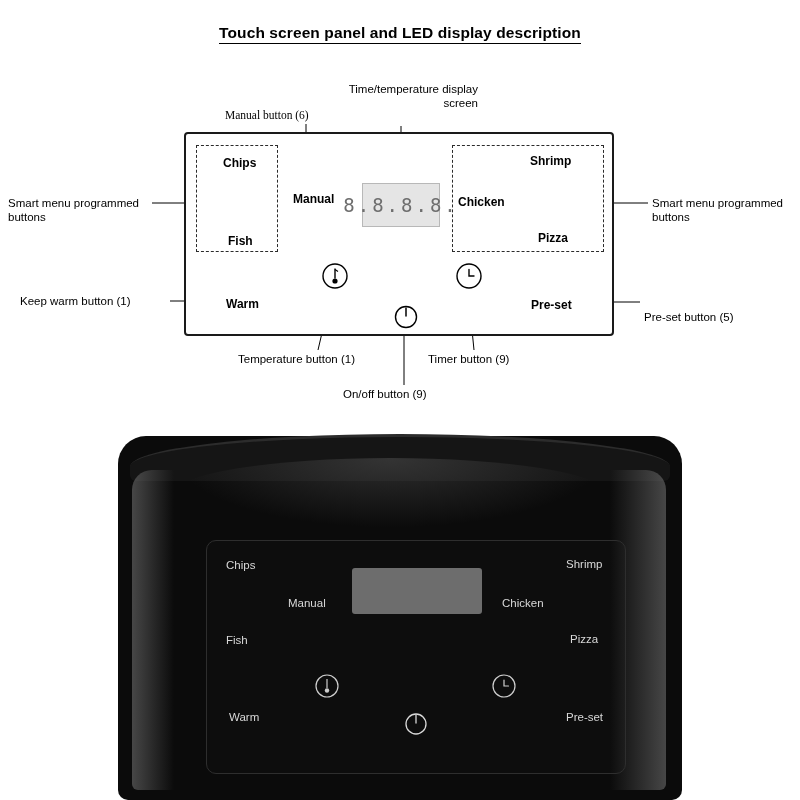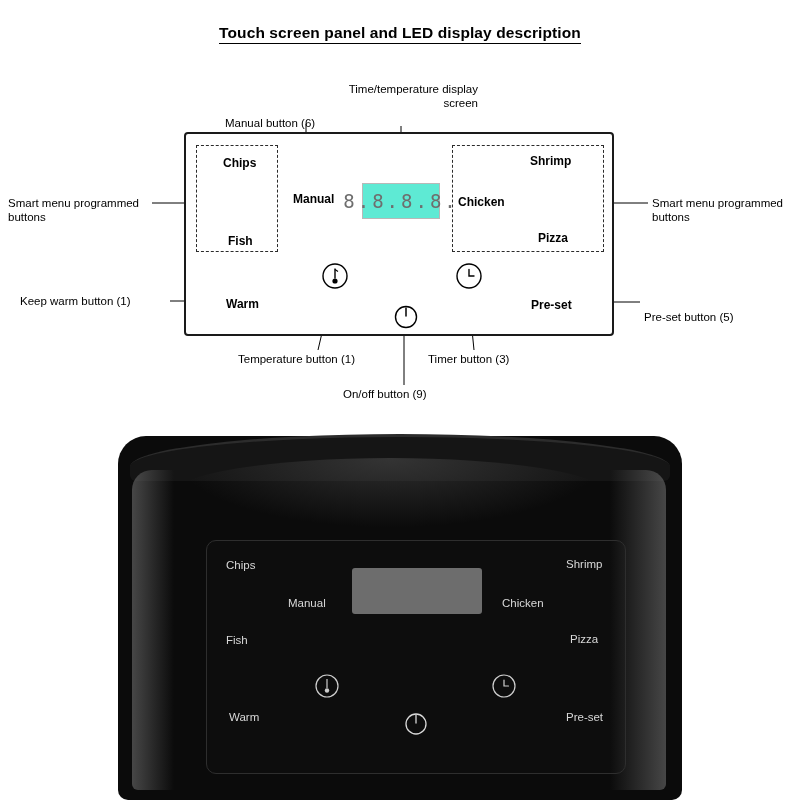--- a/index.html
+++ b/index.html
@@ -78,22 +78,22 @@
   .k-pizza   { left: 538px; top: 231px; }
   .k-warm    { left: 226px; top: 297px; }
   .k-preset  { left: 531px; top: 298px; }
 
   
   .led {
     position: absolute;
     left: 362px;
     top: 183px;
     width: 78px;
-    height: 36px;
-    background: #5eead4;
+    height: 44px;
+    background: #e5e5e5;
     border: 1px solid #b8b8b8;
     box-sizing: border-box;
     display: flex;
     align-items: center;
     justify-content: center;
     letter-spacing: 3px;
     font-family: "DejaVu Sans Mono", monospace;
     font-size: 19px;
     color: #6e6e6e;
   }
@@ -112,21 +112,21 @@
   .callout {
     position: absolute;
     font-size: 11.5px;
     line-height: 14px;
     color: #000;
   }
   .c-smartleft  { left: 8px;  top: 196px; width: 140px; text-align: left;}
   .c-smartright { left: 652px; top: 196px; width: 150px; }
   .c-keepwarm   { left: 20px;  top: 294px; width: 150px; }
   .c-preset     { left: 644px; top: 310px; width: 150px; }
-  .c-manual     { left: 225px; top: 116px; width: 140px; }
+  .c-manual     { left: 225px; top: 108px; width: 140px; font-family: Liberation Serif, serif; }
   .c-time       { left: 348px; top: 82px; width: 130px; text-align: right; }
   .c-temp       { left: 238px; top: 352px; width: 160px; }
   .c-timer      { left: 428px; top: 352px; width: 140px; }
   .c-onoff      { left: 343px; top: 387px; width: 160px; }
 
   
   #photo {
     position: absolute;
     left: 0;
     top: 418px;
@@ -284,21 +284,21 @@
   <div class="callout c-smartleft">Smart menu
 programmed buttons</div>
   <div class="callout c-smartright">Smart menu
 programmed buttons</div>
   <div class="callout c-keepwarm">Keep warm button (1)</div>
   <div class="callout c-preset">Pre-set button (5)</div>
   <div class="callout c-manual">Manual button (6)</div>
   <div class="callout c-time">Time/temperature
 display screen</div>
   <div class="callout c-temp">Temperature button (1)</div>
-  <div class="callout c-timer">Timer button (3)</div>
+  <div class="callout c-timer">Timer button (9)</div>
   <div class="callout c-onoff">On/off button (9)</div>
 </div>
 
 <div id="photo">
   <div class="device-body"></div>
   <div class="device-top"></div>
   <div class="device-sheen"></div>
   <div class="device-gloss-l"></div>
   <div class="device-gloss-r"></div>
 

